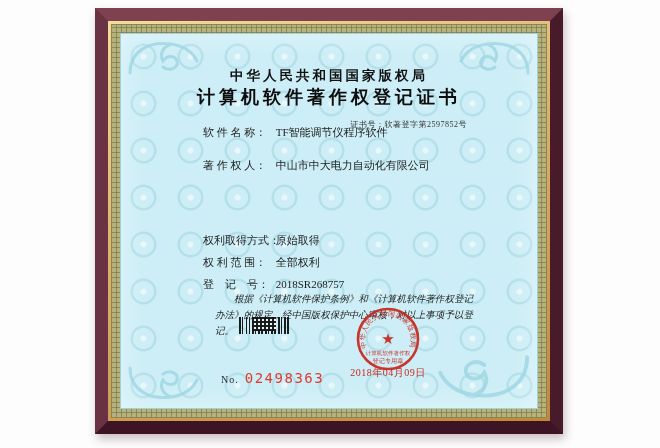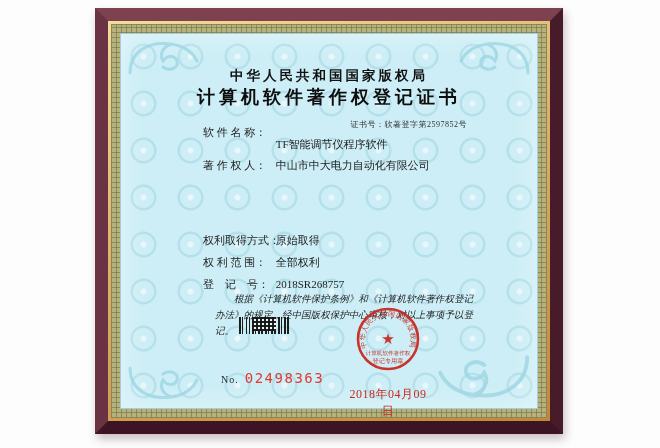--- a/index.html
+++ b/index.html
@@ -63,21 +63,21 @@
     position:absolute;top:61px;left:0;width:100%;text-align:center;
     font-size:18px;font-weight:bold;letter-spacing:4px;color:#0d0d0d;
   }
   .cert-no{
     position:absolute;top:95px;right:80px;font-size:8px;color:#333;letter-spacing:.5px;
   }
   
   .frow{position:absolute;left:92px;font-size:11px;line-height:11.5px;white-space:nowrap;}
   .flabel{display:inline-block;width:70px;color:#222;vertical-align:top;}
   .fvalue{display:inline-block;color:#1c1c1c;vertical-align:top;}
-  .fvalue div{margin:12px 0 .5px 0;}
+  .fvalue div{margin:0 0 .5px 0;}
   
   .statement{
     position:absolute;left:104px;top:267px;width:258px;
     font-size:9.5px;line-height:16px;text-indent:2em;text-align:justify;color:#222;font-style:italic;
   }
   
   .barcode{
     position:absolute;left:128px;top:293px;width:52px;height:17px;
     background:repeating-linear-gradient(90deg,#1b1b1b 0 1.5px,transparent 1.5px 3px,#1b1b1b 3px 4px,transparent 4px 6.5px);
   }
@@ -85,22 +85,22 @@
     position:absolute;left:13px;top:0;width:24px;height:14px;
     background:
       repeating-linear-gradient(0deg,rgba(20,20,20,.95) 0 2px,transparent 2px 4px),
       repeating-linear-gradient(90deg,rgba(20,20,20,.95) 0 2px,transparent 2px 4px);
     background-color:#e9f5f8;
   }
   
   .seal{position:absolute;left:237px;top:281px;width:80px;height:80px;opacity:.93;}
   .seal text{font-family:"Liberation Serif","DejaVu Serif",serif;}
   .seal-date{
-    position:absolute;left:237px;top:362px;width:80px;text-align:center;
-    font-size:12px;color:#c8281e;letter-spacing:.5px;
+    position:absolute;left:237px;top:342px;width:80px;text-align:center;
+    font-size:10px;color:#c8281e;letter-spacing:.5px;
   }
   
   .serial{position:absolute;left:110px;top:346px;font-size:10px;color:#333;}
   .serial .no{font-weight:normal;letter-spacing:1px;color:#2b2b2b;}
   .serial .digits{color:#e03a2f;letter-spacing:1.5px;margin-left:6px;font-family:"DejaVu Sans Mono","Liberation Mono",monospace;font-size:14px;}
 </style>
 </head>
 <body>
 
 <div class="scene">

